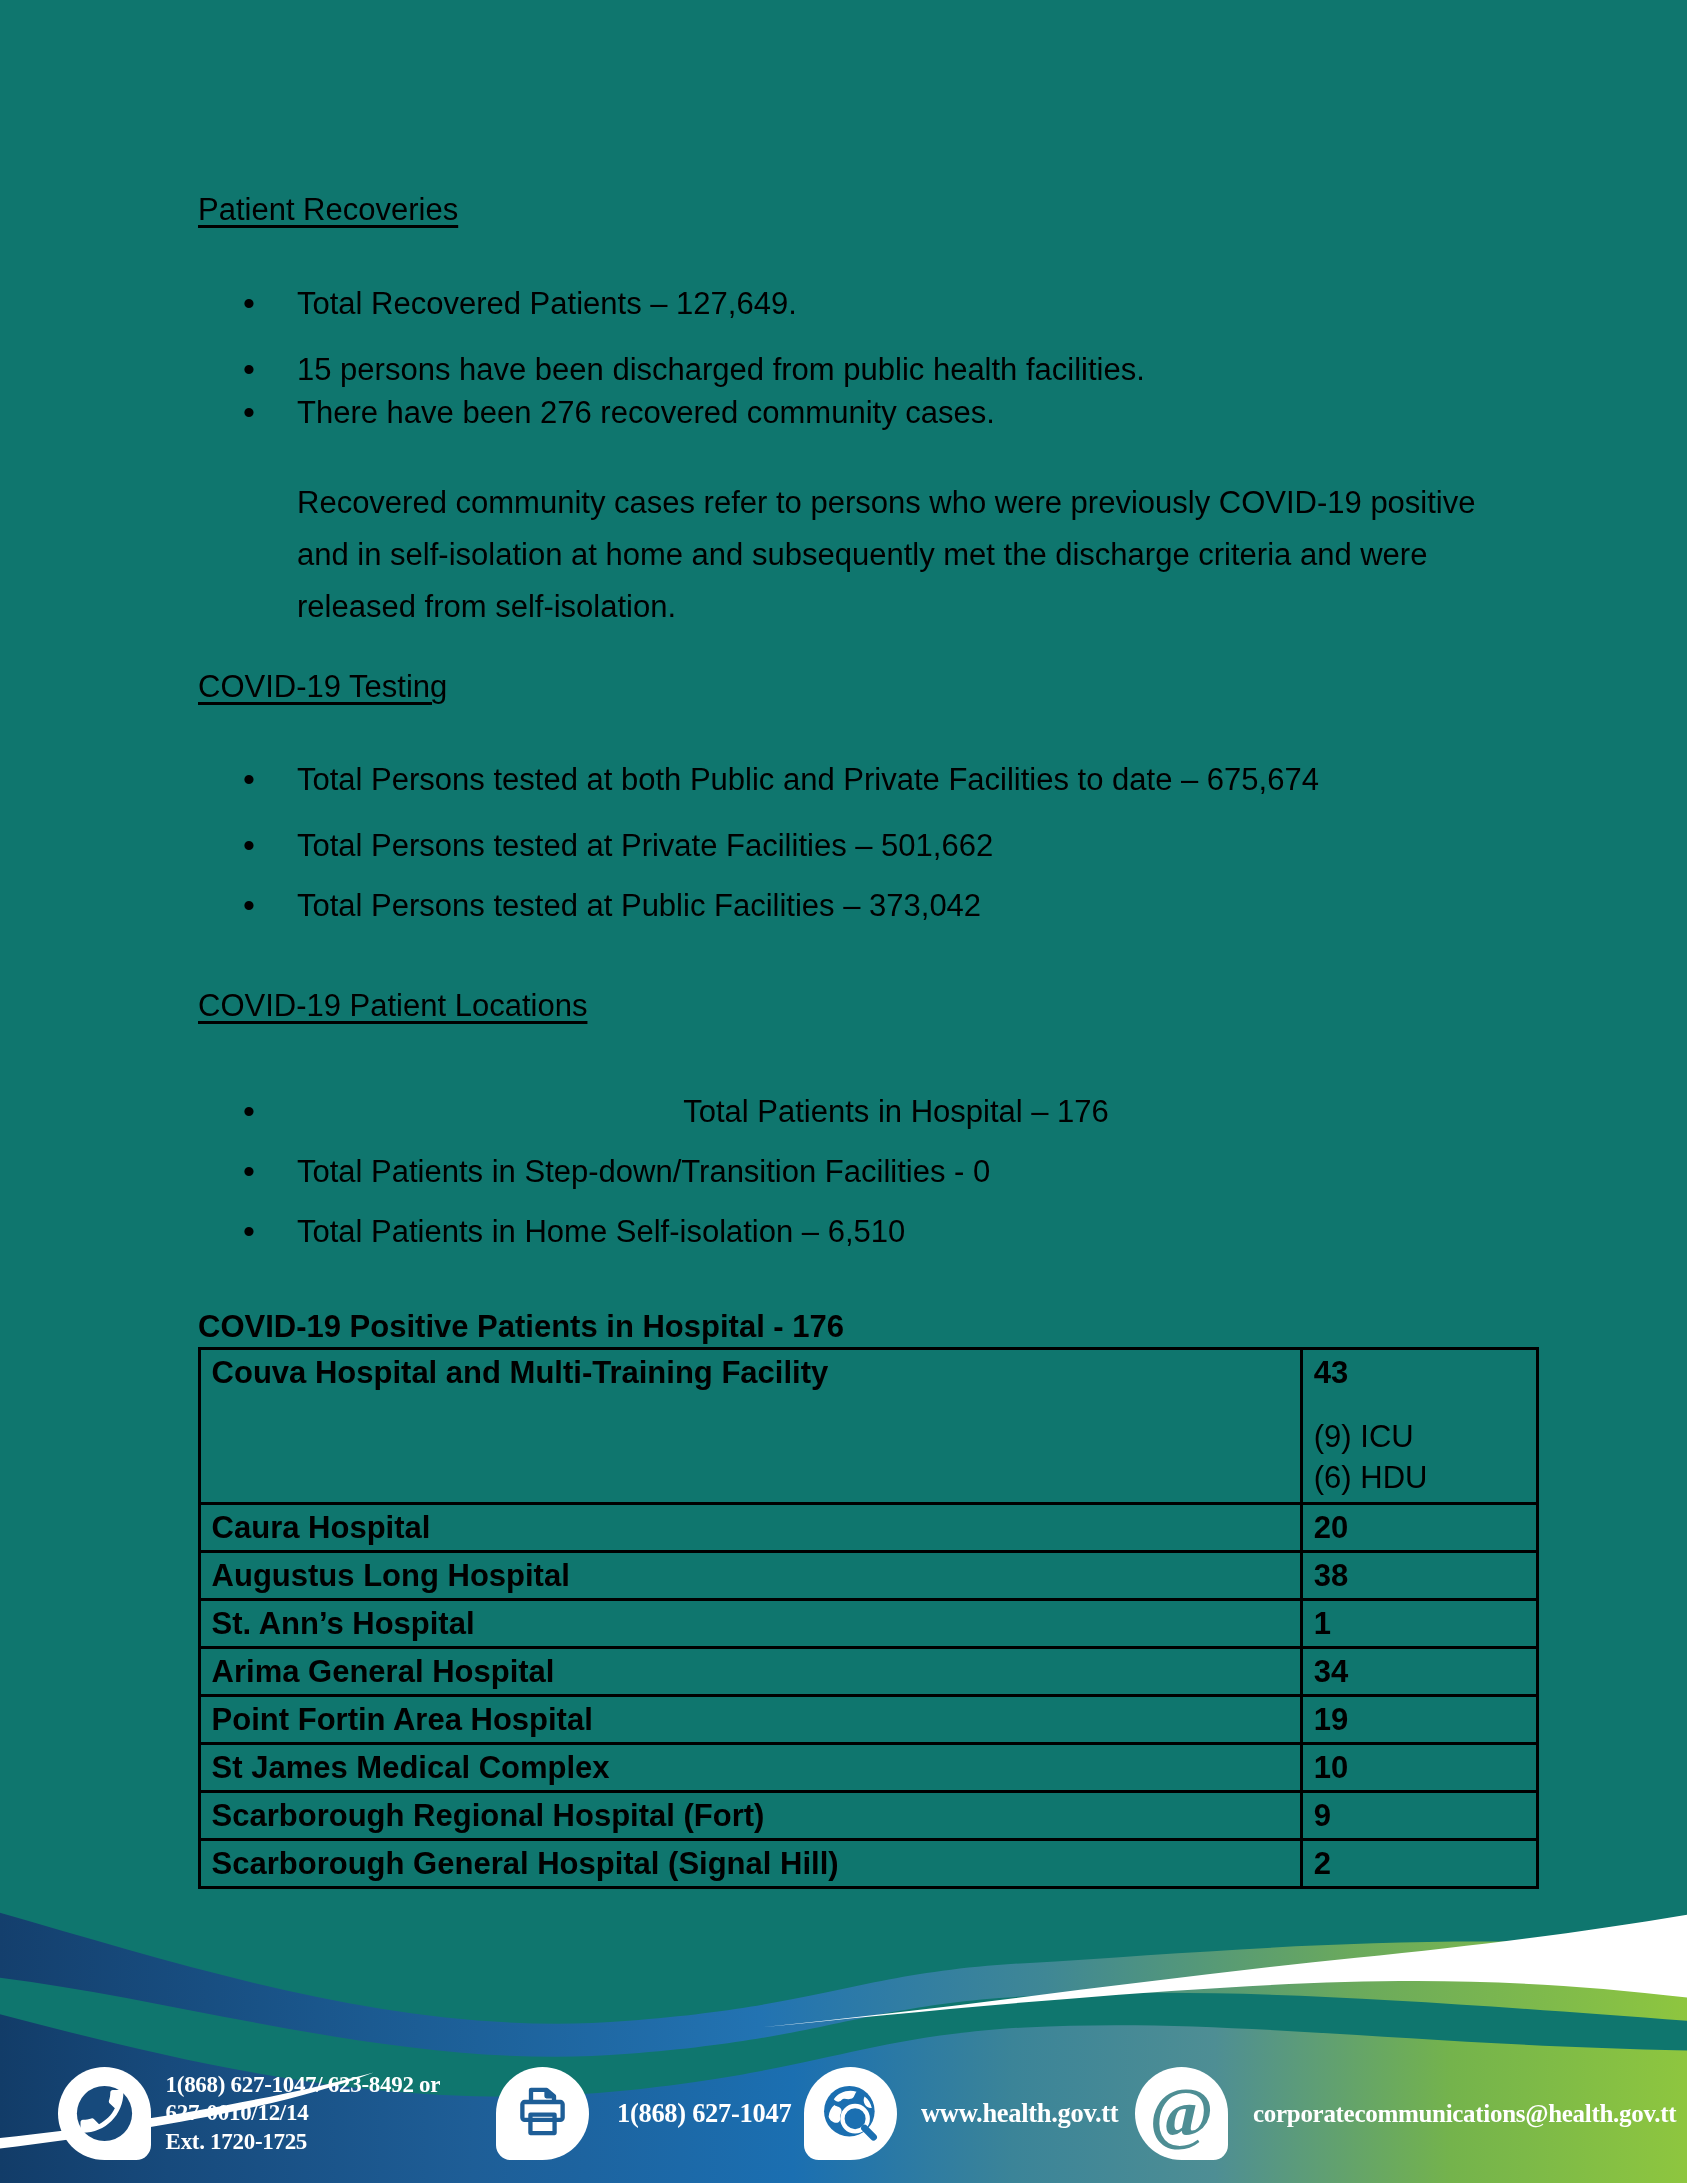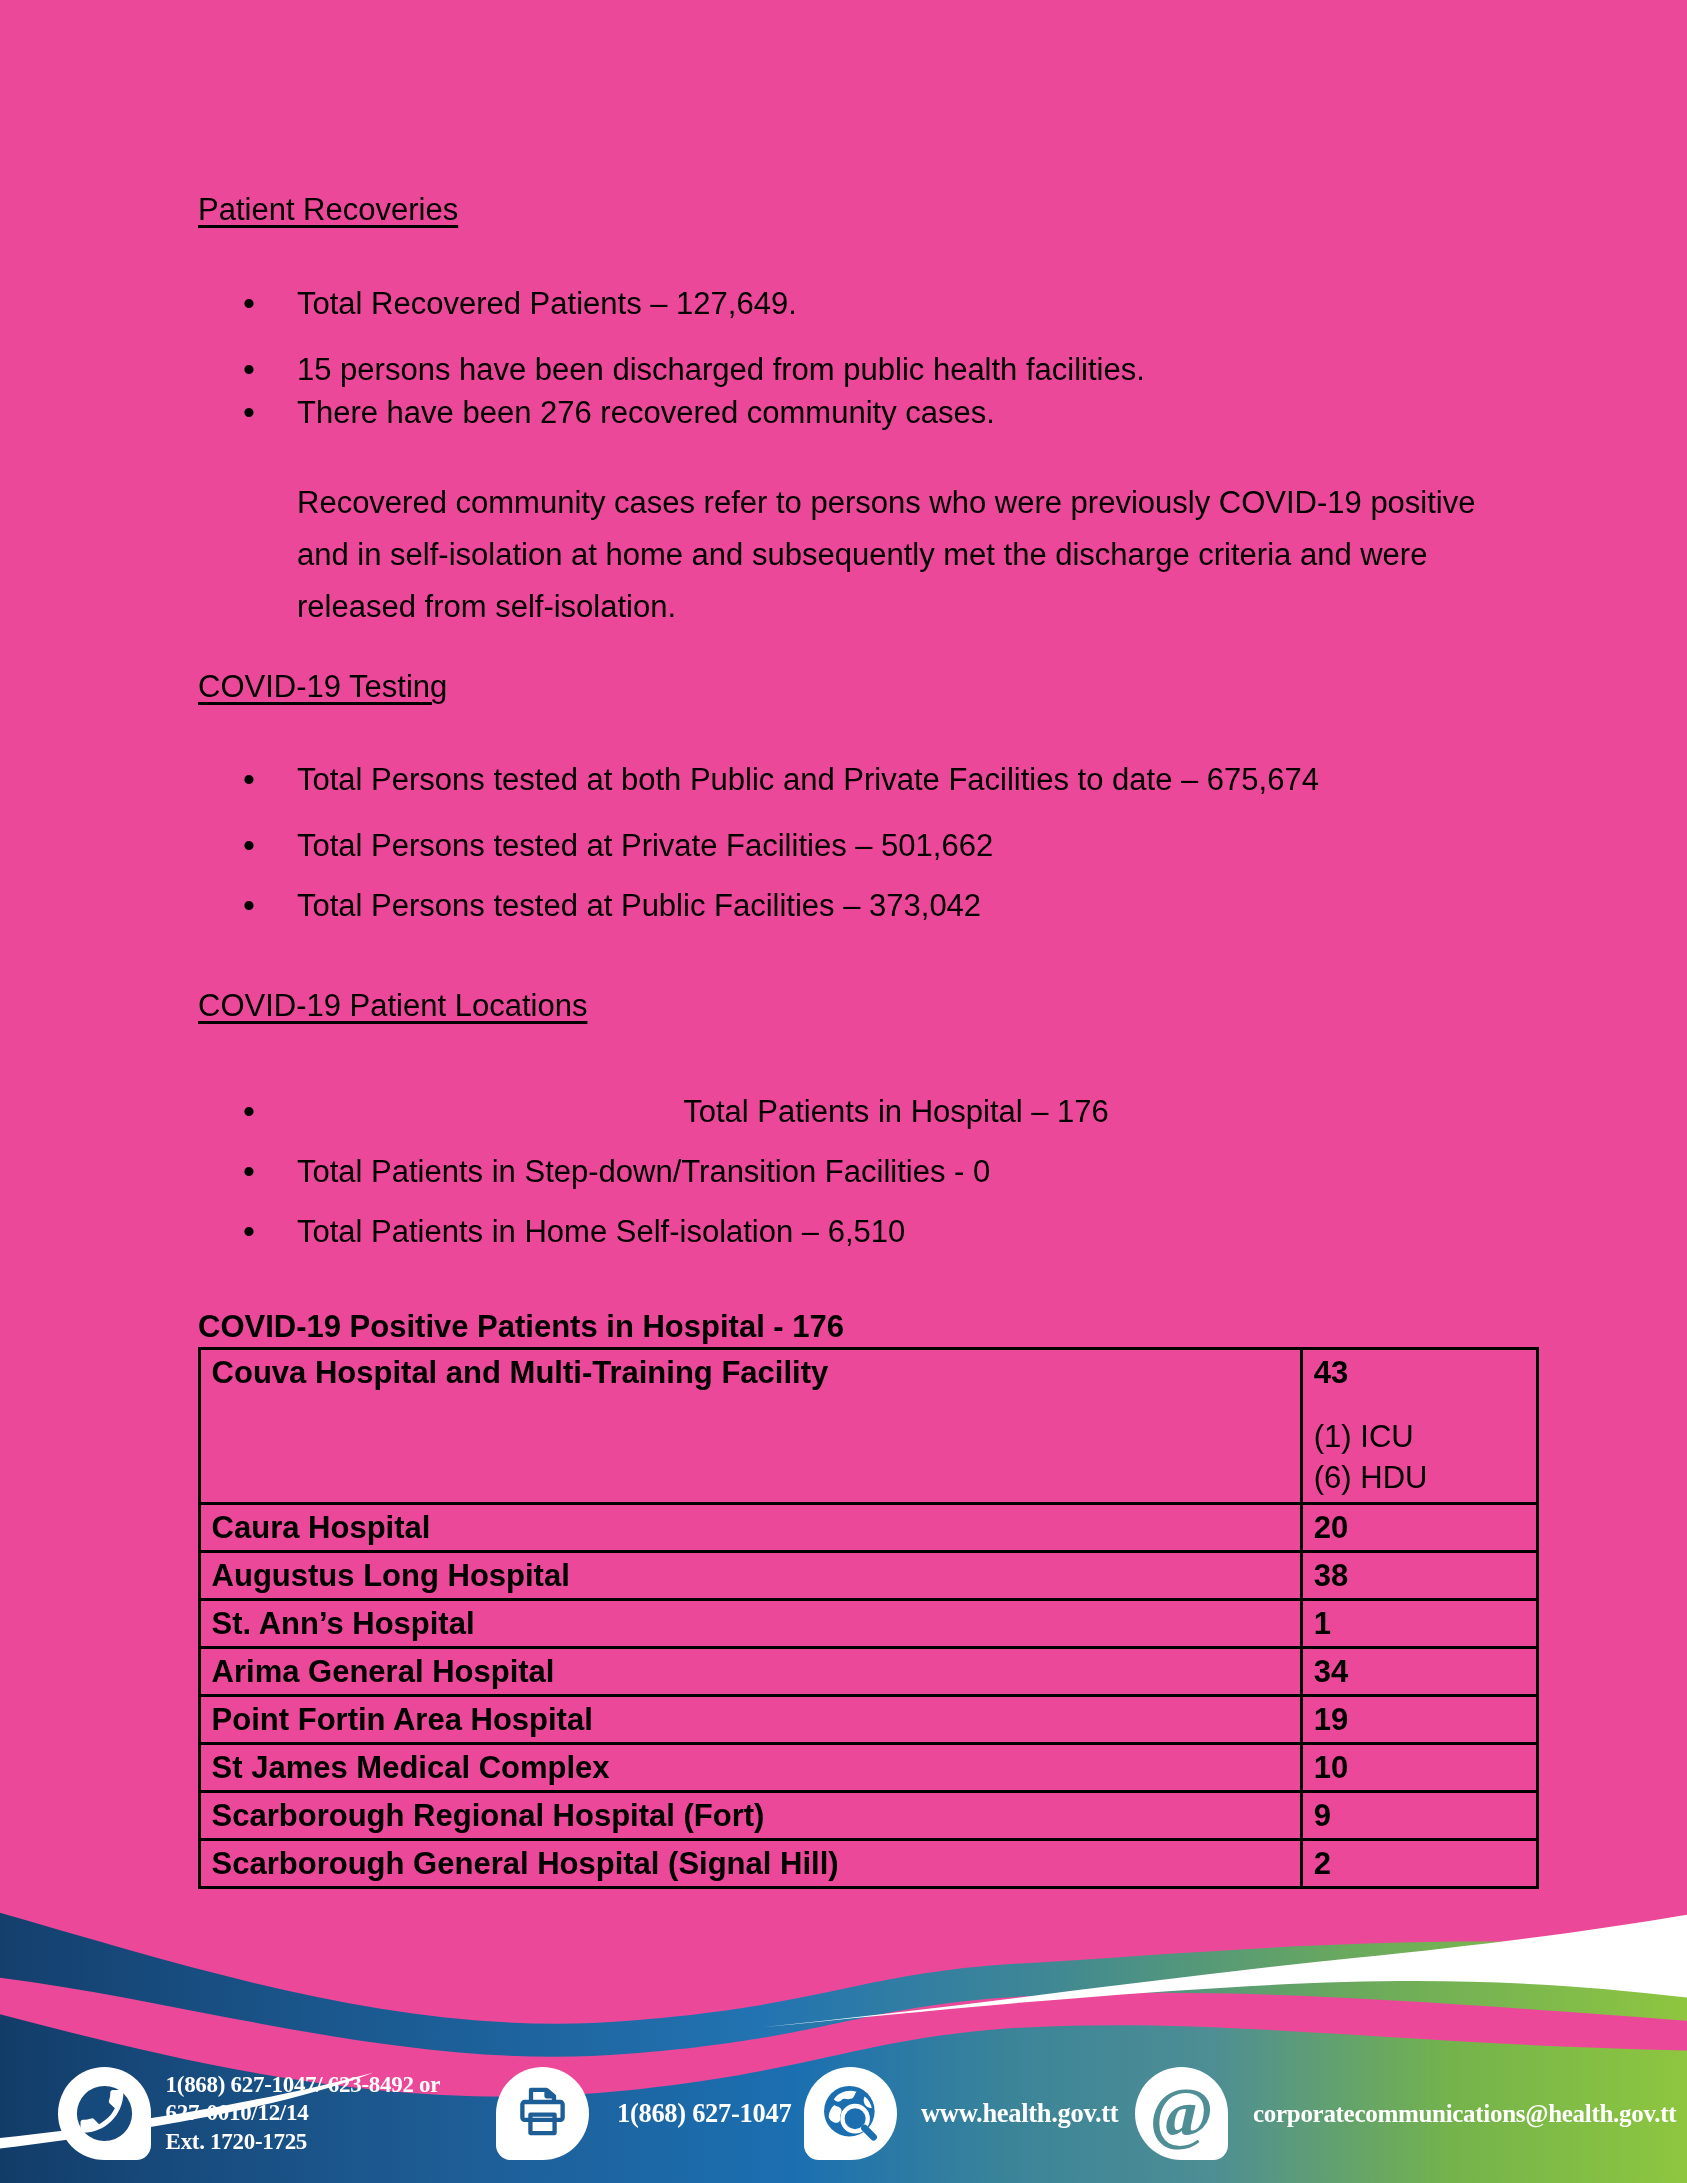--- a/index.html
+++ b/index.html
@@ -1,17 +1,17 @@
 <!DOCTYPE html>
 <html style="--c-navy: #174a7c; --c-blue: #1e5e97; --c-light-blue: #1b6fb1; --c-teal: #4e8e94; --c-green: #8ec63f; --c-white: #ffffff;font-size:10.6px"><head>
 <meta charset="utf-8">
 <style>
   html,body{margin:0;padding:0;background:#888;}
   .page{
-    position:relative;width:1687px;height:2183px;background:#ec4899;
+    position:relative;width:1687px;height:2183px;background:#0f766e;
     font-family:"Liberation Sans", sans-serif;color:#000;overflow:hidden;
     margin:0 auto;
   }
   .content{position:absolute;left:198px;top:192px;width:1297px;}
   .section-heading{
     font-size:31px;font-weight:400;margin:0;
     text-decoration:underline;text-decoration-thickness:2.6px;text-underline-offset:5.3px;
   }
   .h1{margin-bottom:58px;}
   .h2{margin-top:36px;margin-bottom:57px;}
@@ -105,21 +105,21 @@
 
     <p class="table-title">COVID-19 Positive Patients in Hospital - 176</p>
 
     <table class="hospital">
       <tbody>
           <tr class="tall">
         <td class="fac">Couva Hospital and Multi-Training Facility</td>
         <td class="cnt">
           <span>43</span>
           <div class="sub">
-            <span>(1) ICU</span>
+            <span>(9) ICU</span>
             <span>(6) HDU</span>
           </div>
         </td>
       </tr>
       <tr>
         <td class="fac">Caura Hospital</td>
         <td class="cnt">20</td>
       </tr>
       <tr>
         <td class="fac">Augustus Long Hospital</td>

